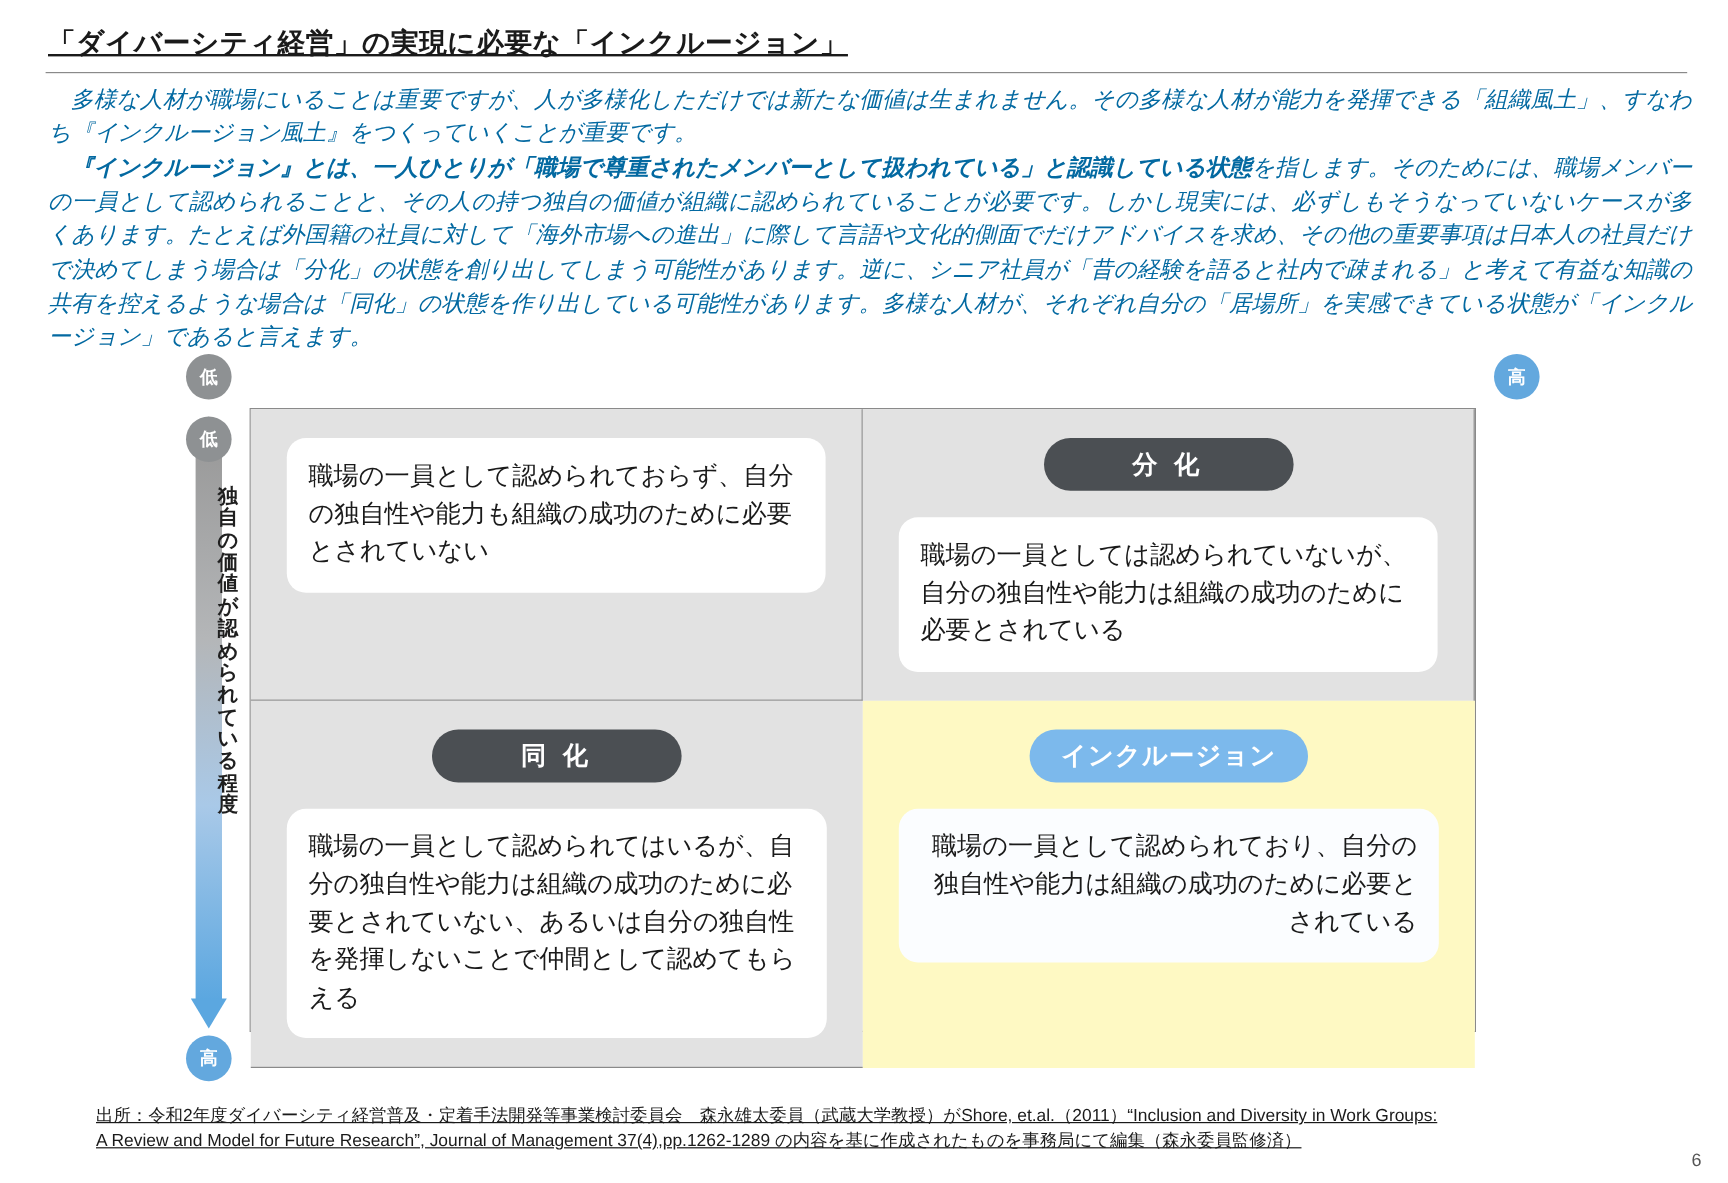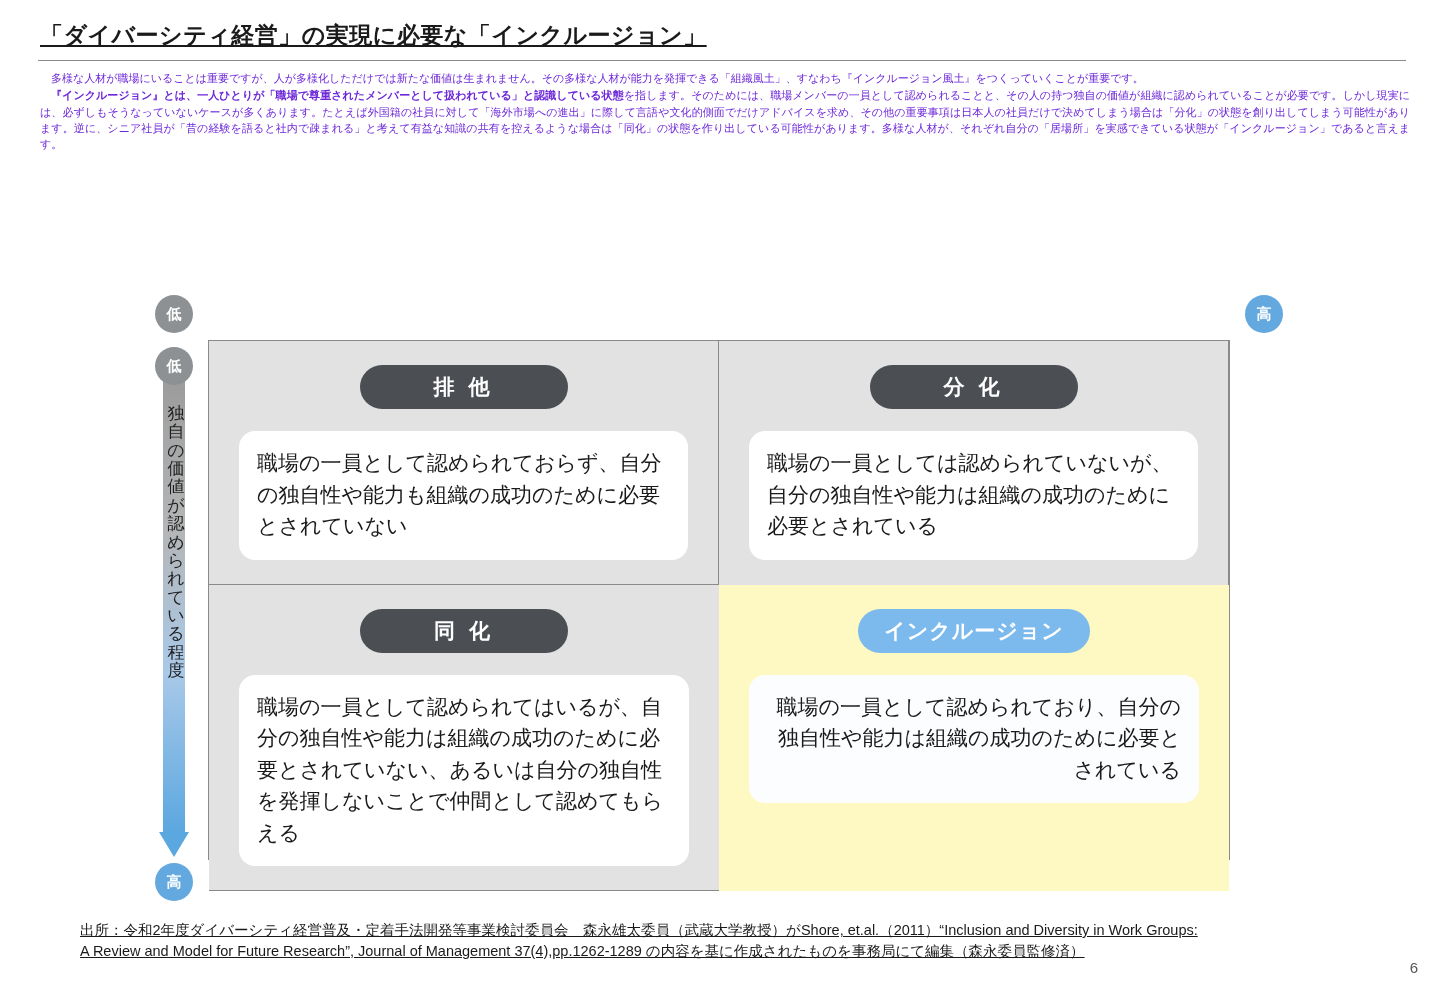--- a/index.html
+++ b/index.html
@@ -35,24 +35,25 @@
     height: 1px;
     background: #8a8a8a;
   }
 
   
   .body-text {
     position: absolute;
     left: 40px;
     top: 70px;
     width: 1370px;
-    font-size: 11px;
+    font-size: 19px;
     line-height: 1.48;
-    color: #6d28d9;
+    color: #0369a1;
     text-align: justify;
+    font-style: italic;
   }
   .body-text p {
     margin: 0 0 1px 0;
   }
   .indent { text-indent: 1em; }
   .b { font-weight: bold; }
 
   
   .diagram {
     position: absolute;
@@ -153,25 +154,25 @@
   .left-axis .arrow-down {
     position: absolute;
     left: 0; bottom: 0;
     width: 0; height: 0;
     border-left: 15px solid transparent;
     border-right: 15px solid transparent;
     border-top: 25px solid #5ba7e0;
   }
   .vlabel {
     position: absolute;
-    left: 166px;
+    left: 180px;
     top: 120px;
     width: 20px;
     font-size: 17px;
-    font-weight: normal;
+    font-weight: bold;
     color: #1f1f1f;
     line-height: 1.08;
     text-align: center;
   }
 
   
   .matrix {
     position: absolute;
     left: 208px;
     top: 55px;
@@ -268,21 +269,20 @@
     <div class="arrow-down"></div>
   </div>
   <div class="vlabel">独自の価値が認められている程度</div>
 
   <div class="badge badge-grey" id="badge-low-v">低</div>
   <div class="badge badge-blue" id="badge-high-v">高</div>
 
   <div class="matrix">
 
     <div class="cell grey b-right b-bottom">
-      <div class="pill pill-dark">排 他</div>
       <div class="card">職場の一員として認められておらず、自分の独自性や能力も組織の成功のために必要とされていない</div>
     </div>
 
     <div class="cell grey b-right">
       <div class="pill pill-dark">分 化</div>
       <div class="card">職場の一員としては認められていないが、自分の独自性や能力は組織の成功のために必要とされている</div>
     </div>
 
     <div class="cell grey b-bottom">
       <div class="pill pill-dark">同 化</div>

